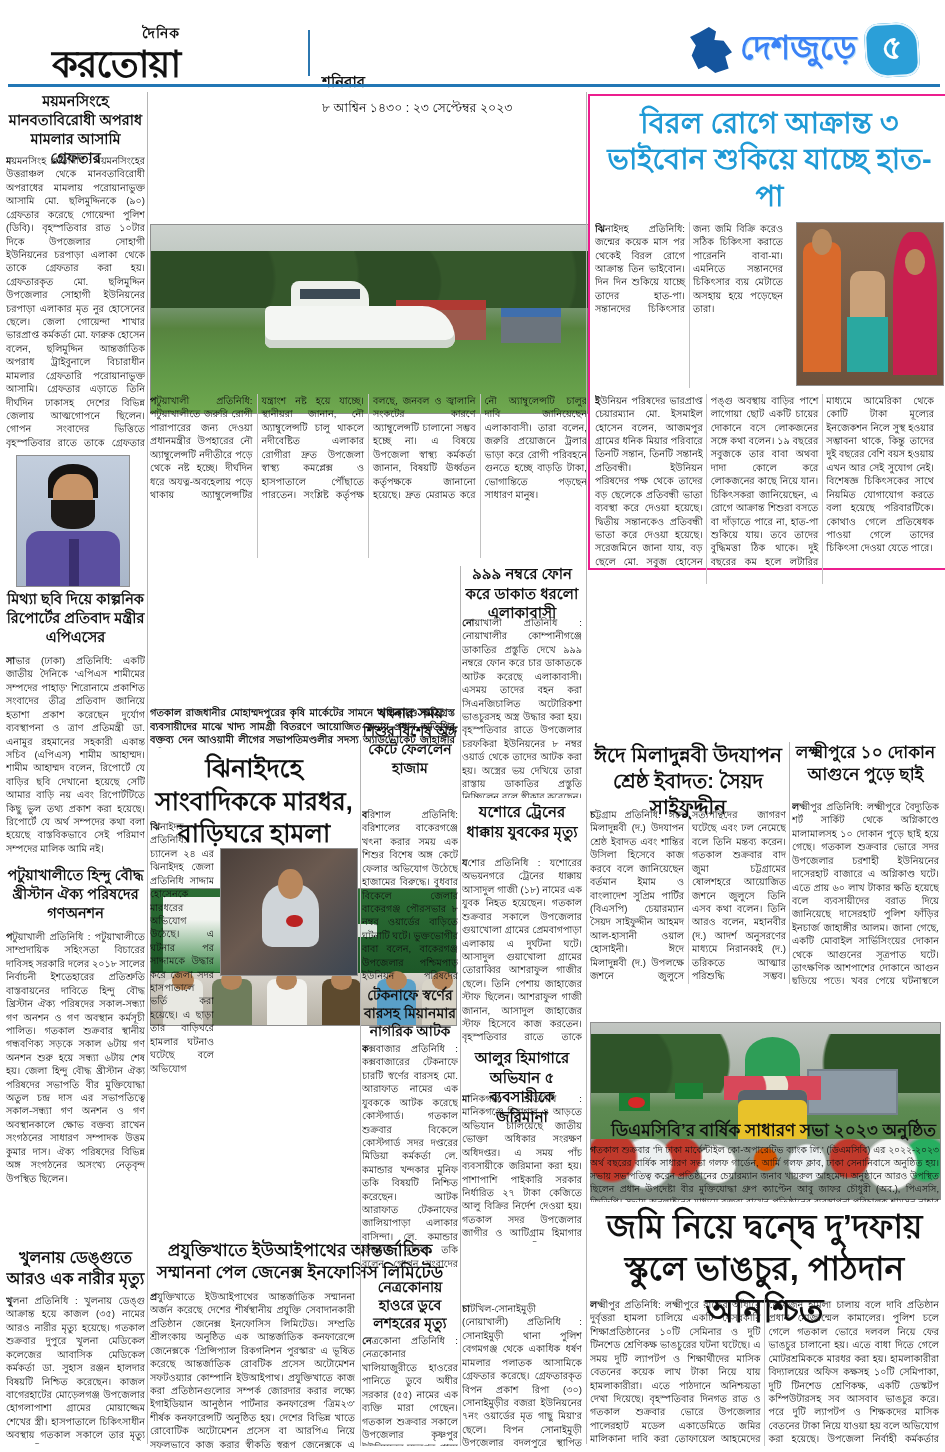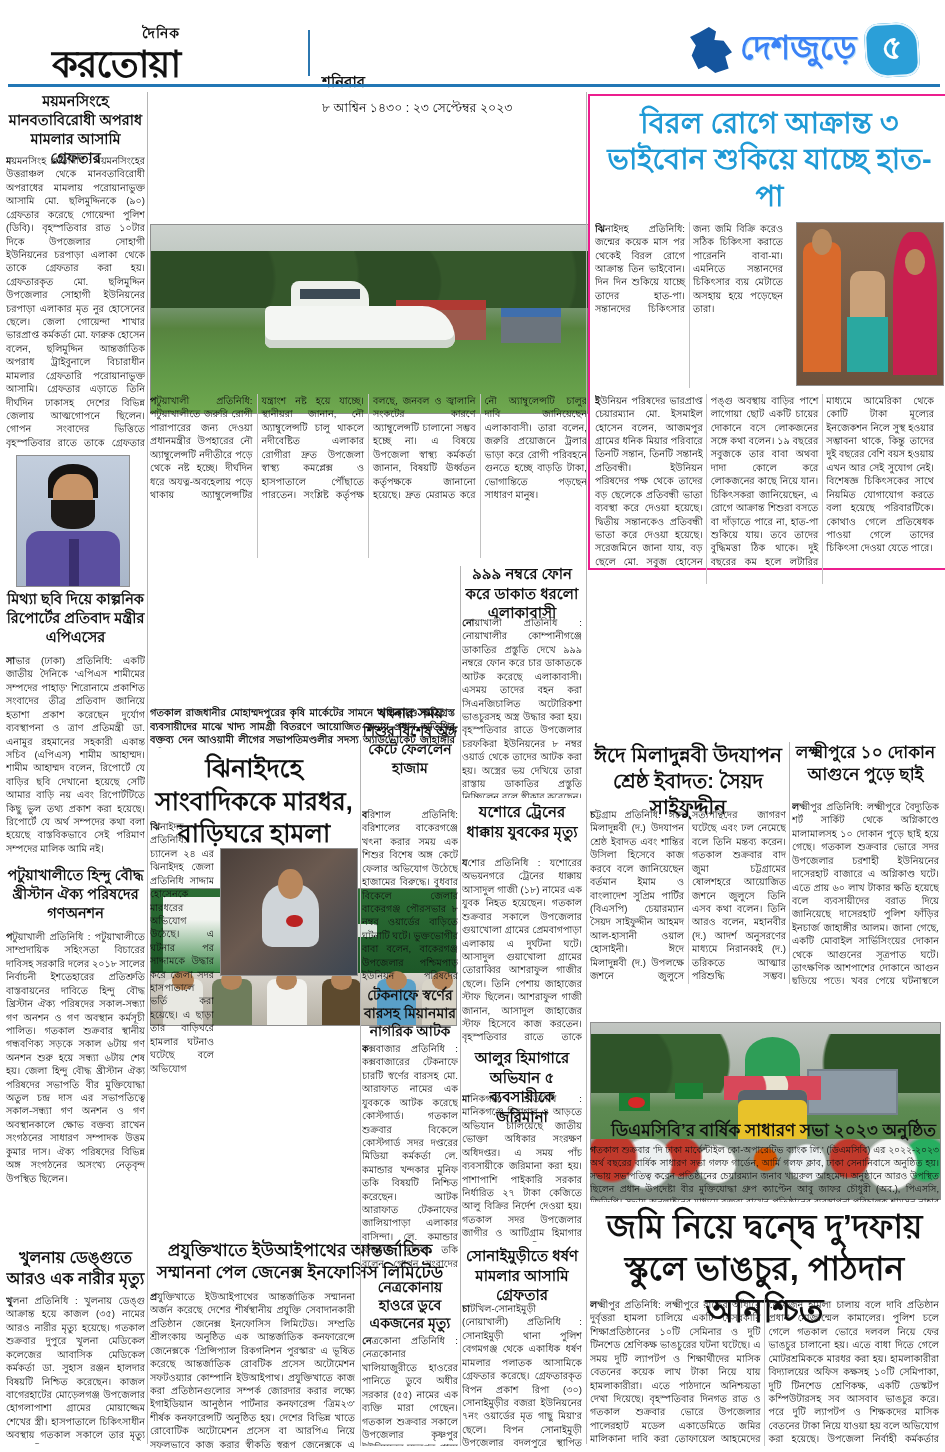--- a/index.html
+++ b/index.html
@@ -174,33 +174,32 @@
     </div>
     <div class="btxt" style="height:100%;">ঝিনাইদহ প্রতিনিধি: চ্যানেল ২৪ এর ঝিনাইদহ জেলা প্রতিনিধি সাদ্দাম হোসেনকে মারধরের অভিযোগ উঠেছে। এ ঘটনার পর সাদ্দামকে উদ্ধার করে জেলা সদর হাসপাতালে ভর্তি করা হয়েছে। এ ছাড়া তার বাড়িঘরে হামলার ঘটনাও ঘটেছে বলে অভিযোগ পাওয়া গেছে। গত বৃহস্পতিবার রাত ১০টার দিকে শৈলকুপা উপজেলার গাড়াগঞ্জ বাজারে এ ঘটনা ঘটে। স্থানীয়রা জানায়, বৃহস্পতিবার রাত ১০টার দিকে সাদ্দাম হোসেন তার বাড়ি মাঝিল। পথে গাড়াগঞ্জ বাজারে এলে বিপ্লব হোসেন ও ফিরোজ হোসেন তার ওপর হামলা চালিয়েছে বলে জানায় পুলিশ। এ ঘটনায় থানায় অভিযোগ দায়ের করা হয়েছে। অভিযোগ পেলে আইনানুগ ব্যবস্থা নেওয়া হবে বলে জানিয়েছেন থানার কর্মকর্তা। সাংবাদিকের ওপর এ হামলার তীব্র নিন্দা ও প্রতিবাদ জানিয়েছে ঝিনাইদহ টেলিভিশন জার্নালিস্ট ফোরামসহ সাংবাদিক সংগঠনের নেতৃবৃন্দ ও সাধারণ সম্পাদক রাজীব।</div>
   </div>
 
   <div class="abs h-sm" style="left:362px;top:704px;width:96px;font-size:14px;">খৎনার সময় শিশুর বিশেষ অঙ্গ কেটে ফেললেন হাজাম</div>
   <div class="abs btxt" style="left:362px;top:808px;width:96px;height:174px;">বরিশাল প্রতিনিধি: বরিশালের বাকেরগঞ্জে খৎনা করার সময় এক শিশুর বিশেষ অঙ্গ কেটে ফেলার অভিযোগ উঠেছে হাজামের বিরুদ্ধে। বুধবার বিকেলে জেলার বাকেরগঞ্জ পৌরসভার ৮ নম্বর ওয়ার্ডের বাড়িতে ঘটনাটি ঘটে। ভুক্তভোগীর বাবা বলেন, বাকেরগঞ্জ উপজেলার পশ্চিমপাড় ইউনিয়ন পরিষদের বাসিন্দা শুক্কুর হাজামকে আমার ছেলের মুসলমানি করাতে বাড়িতে ডাকা হয়। তিনি এসে খৎনা করানোর সময় শিশুটির বিশেষ অঙ্গের অগ্রভাগ কেটে ফেলেন। পরে দ্রুত শিশুটিকে হাসপাতালে নেওয়া হয়।</div>
 
   <div class="abs h-sm" style="left:362px;top:986px;width:96px;font-size:14px;">টেকনাফে স্বর্ণের বারসহ মিয়ানমার নাগরিক আটক</div>
   <div class="abs btxt" style="left:362px;top:1042px;width:96px;height:230px;">কক্সবাজার প্রতিনিধি : কক্সবাজারের টেকনাফে চারটি স্বর্ণের বারসহ মো. আরাফাত নামের এক যুবককে আটক করেছে কোস্টগার্ড। গতকাল শুক্রবার বিকেলে কোস্টগার্ড সদর দপ্তরের মিডিয়া কর্মকর্তা লে. কমান্ডার খন্দকার মুনিফ তকি বিষয়টি নিশ্চিত করেছেন। আটক আরাফাত টেকনাফের জালিয়াপাড়া এলাকার বাসিন্দা। লে. কমান্ডার খন্দকার মুনিফ তকি বলেন, গোপন সংবাদের ভিত্তিতে গতকাল কোস্টগার্ড টেকনাফ স্টেশনের সদস্যরা টেকনাফ টু কক্সবাজার সড়কে একটি বিশেষ অভিযান চালানো হয়। রাত দেড়টার দিকে বন্দরের দিক থেকে বেশ কিছু নিয়ে আসা ব্যক্তির গতিবিধি সন্দেহজনক মনে হলে কোস্টগার্ড সদস্যরা থামার সংকেত দেয়। এসময় কক্সবাজারগামী একটি চলন্ত সিএনজিচালিত অটোরিকশায় ওঠার চেষ্টাকালে তাকে আটক করা হয়। পরে তল্লাশি চালিয়ে তার কোমরে পলিথিন মোড়ানো চারটি স্বর্ণের বার জব্দ করা হয়। আইনানুগ ব্যবস্থা গ্রহণের জন্য টেকনাফ মডেল থানায় হস্তান্তর করা হয়।</div>
 
-  <div class="abs h-sm" style="left:362px;top:1278px;width:96px;font-size:14px;">নেত্রকোনায় হাওরে ডুবে একজনের মৃত্যু</div>
+  <div class="abs h-sm" style="left:362px;top:1278px;width:96px;font-size:14px;">নেত্রকোনায় হাওরে ডুবে লশহরের মৃত্যু</div>
   <div class="abs btxt" style="left:362px;top:1334px;width:96px;height:112px;">নেত্রকোনা প্রতিনিধি : নেত্রকোনার খালিয়াজুরীতে হাওরের পানিতে ডুবে অধীর সরকার (৫৫) নামের এক ব্যক্তি মারা গেছেন। গতকাল শুক্রবার সকালে উপজেলার কৃষ্ণপুর ইউনিয়নের ঘদবপুর গ্রামে এ ঘটনা ঘটে। স্থানীয়রা জানান, সকালে হাওরে গোসল করতে নেমে তিনি আর ফিরে আসেননি। পরে খোঁজাখুঁজির একপর্যায়ে তার মরদেহ ভেসে উঠলে উদ্ধার করা হয়।</div>
 
   <div class="abs h-sm" style="left:462px;top:564px;width:120px;font-size:15px;">৯৯৯ নম্বরে ফোন করে ডাকাত ধরলো এলাকাবাসী</div>
   <div class="abs btxt" style="left:462px;top:616px;width:120px;height:182px;">নোয়াখালী প্রতিনিধি : নোয়াখালীর কোম্পানীগঞ্জে ডাকাতির প্রস্তুতি দেখে ৯৯৯ নম্বরে ফোন করে চার ডাকাতকে আটক করেছে এলাকাবাসী। এসময় তাদের বহন করা সিএনজিচালিত অটোরিকশা ভাঙচুরসহ অস্ত্র উদ্ধার করা হয়। বৃহস্পতিবার রাতে উপজেলার চরফকিরা ইউনিয়নের ৮ নম্বর ওয়ার্ড থেকে তাদের আটক করা হয়। অস্ত্রের ভয় দেখিয়ে তারা রাস্তায় ডাকাতির প্রস্তুতি নিচ্ছিলেন বলে স্বীকার করেছেন। আটককৃতরা হলেন- নোয়াখালী সদর উপজেলার নোয়াখালী ইউনিয়নের ৮ নম্বর ওয়ার্ডের মো. সেলিমের ছেলে মো. রনি, কালিতারা বাজার এলাকার মৃত জাকির হোসেনের ছেলে আজমল হোসেন ফরহাদ, নোয়াখালী পৌরসভার ৮ নম্বর ওয়ার্ড সোনাপুরের শফি উল্যাহর ছেলে আজহার হোসেন মনি ও বর্ষাদিয়া ইউনিয়নের ১ নম্বর ওয়ার্ডের মিজানুর রহমানের ছেলে রবিউর রহমান রবিন। তাদের কাছ থেকে একটি স্টিলের তৈরি চাইনিজ কুড়াল, দুটি স্টিলের ছোরা ও একটি পুরোনো অটোরিকশা জব্দ করা হয়েছে। এ ঘটনায় থানায় মামলা করা হয়েছে। নোয়াখালী পুলিশ সুপার মো. শহীদুল ইসলাম এসব তথ্য নিশ্চিত করেছেন।</div>
 
   <div class="abs h-sm" style="left:462px;top:802px;width:120px;font-size:15px;">যশোরে ট্রেনের ধাক্কায় যুবকের মৃত্যু</div>
   <div class="abs btxt" style="left:462px;top:856px;width:120px;height:188px;">যশোর প্রতিনিধি : যশোরের অভয়নগরে ট্রেনের ধাক্কায় আসাদুল গাজী (১৮) নামের এক যুবক নিহত হয়েছেন। গতকাল শুক্রবার সকালে উপজেলার গুয়াখোলা গ্রামের প্রেমবাগপাড়া এলাকায় এ দুর্ঘটনা ঘটে। আসাদুল গুয়াখোলা গ্রামের তোরাব্বির আশরাফুল গাজীর ছেলে। তিনি পেশায় জাহাজের স্টাফ ছিলেন। আশরাফুল গাজী জানান, আসাদুল জাহাজের স্টাফ হিসেবে কাজ করতেন। বৃহস্পতিবার রাতে তাকে বাড়িতে রেখে তিনি তারানীপ হাজতের চলে যান। গতকাল সকালে বাড়ি ফিরে দেখেন ঘরে তালা দেওয়া। কিছু সময় পর জানতে পারেন ট্রেনের ধাক্কায় তার ছেলে মারা গেছে। রেললাইনের পাশে মরদেহ পড়ে আছে। প্রত্যক্ষদর্শীরা জানান, সকালে ঢাকা থেকে ছেড়ে আসা চিত্রা এক্সপ্রেস ট্রেনের ধাক্কায় আসাদুল গাজী ঘটনাস্থলে মারা যান। এ ব্যাপারে নওয়াপাড়া রেলওয়ের স্টেশন কর্মকর্তা উপ-পরিদর্শক সোহাগ হোসেন জানান, মরদেহ উদ্ধার করা হয়েছে। এ বিষয়ে আইনি ব্যবস্থা নেওয়া হবে।</div>
 
   <div class="abs h-sm" style="left:462px;top:1048px;width:120px;font-size:15px;">আলুর হিমাগারে অভিযান ৫ ব্যবসায়ীকে জরিমানা</div>
   <div class="abs btxt" style="left:462px;top:1092px;width:120px;height:150px;">মানিকগঞ্জ প্রতিনিধি : মানিকগঞ্জে হিমাগার ও আড়তে অভিযান চালিয়েছে জাতীয় ভোক্তা অধিকার সংরক্ষণ অধিদপ্তর। এ সময় পাঁচ ব্যবসায়ীকে জরিমানা করা হয়। পাশাপাশি পাইকারি সরকার নির্ধারিত ২৭ টাকা কেজিতে আলু বিক্রির নির্দেশ দেওয়া হয়। গতকাল সদর উপজেলার জাগীর ও আটিগ্রাম হিমাগার এবং আড়তে এ অভিযান চালান ভোক্তা অধিদপ্তরের মানিকগঞ্জ জেলা কার্যালয়ের সহকারী পরিচালক আসাদুজ্জামান রুমেল। এ সময় পাঁচ ব্যবসায়ীকে ১২ হাজার টাকা জরিমানা করা হয়। অভিযানে আমলা হিমাগার থেকে বের করা ২১৯৪০ কেজি আলু সরকার নির্ধারিত মূল্যে (২৭ টাকা) মানিকগঞ্জের পাইকারি আড়তে বিক্রির নির্দেশ দেওয়া হয়।</div>
 
-  <div class="abs h-sm" style="left:462px;top:1246px;width:120px;font-size:15px;">সোনাইমুড়ীতে ধর্ষণ মামলার আসামি গ্রেফতার</div>
   <div class="abs btxt" style="left:462px;top:1302px;width:120px;height:146px;">চাটখিল-সোনাইমুড়ী (নোয়াখালী) প্রতিনিধি : সোনাইমুড়ী থানা পুলিশ বেগমগঞ্জ থেকে একাধিক ধর্ষণ মামলার পলাতক আসামিকে গ্রেফতার করেছে। গ্রেফতারকৃত বিপন প্রকাশ রিপা (৩০) সোনাইমুড়ীর বজরা ইউনিয়নের ৭নং ওয়ার্ডের মৃত গাছু মিয়া’র ছেলে। বিপন সোনাইমুড়ী উপজেলার বদলপুরে স্থাপিত বঙ্গবন্ধু কিলোজের ৭১ নম্বর রুমের বাসিন্দা। থানা সূত্রে জানা যায়, সোনাইমুড়ী থানা পুলিশ গোপন সংবাদের ভিত্তিতে গত বৃহস্পতিবার গভীর রাতে বেগমগঞ্জ থানাধীন আমানতপুর ষ্টীম পেট্রোল পাম্প এর সামনে থেকে বিপনকে গ্রেফতার করে। বিপনের বিরুদ্ধে নারী ও শিশু নির্যাতন, পর্নোগ্রাফি, মানব পাচারসহ একাধিক ধর্ষণ মামলা রয়েছে।</div>
 
   <div class="abs photo ph-proc" style="left:590px;top:562px;width:349px;height:176px;">
     <div class="trees"></div>
     <div class="bldg"></div>
     <div class="dome"></div>
     <div class="garl"></div>
     <div class="truck"></div>
     <div class="flag1"></div>
     <div class="flag2"></div>

